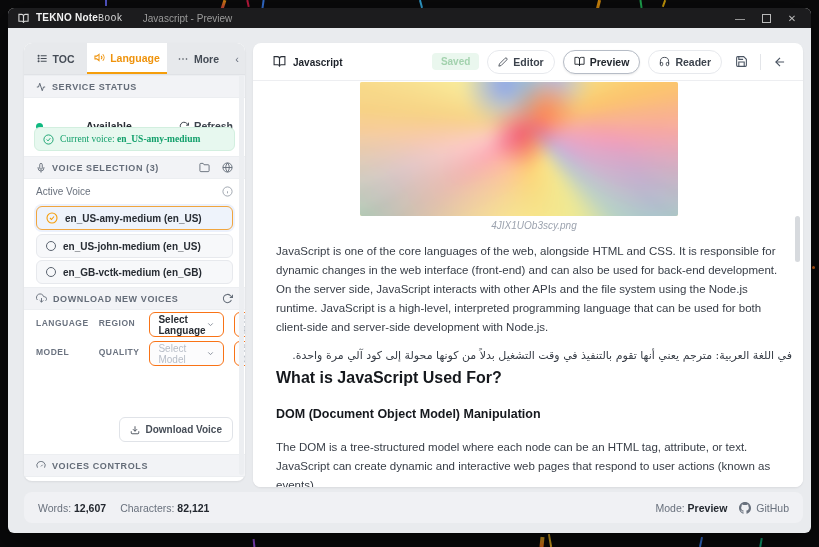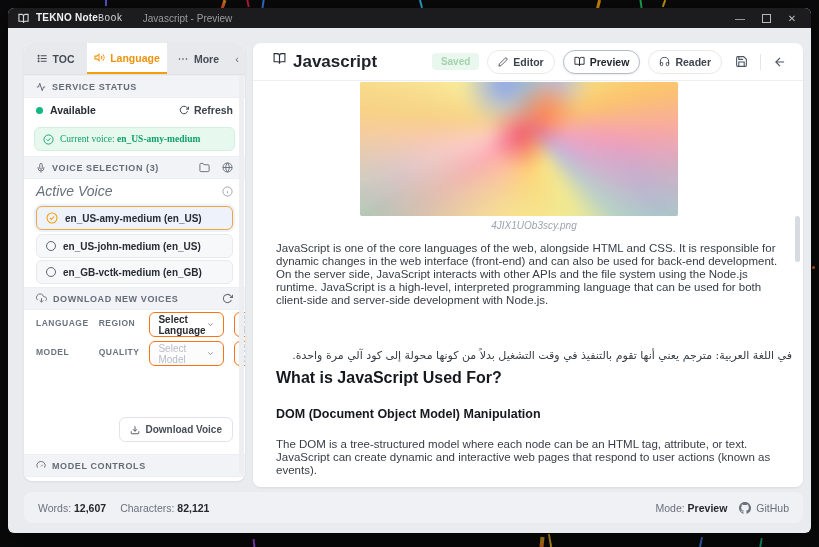--- a/index.html
+++ b/index.html
@@ -29,35 +29,35 @@
   .strip{height:21px;background:#f2f3f6;border-top:1px solid #eceef1;border-bottom:1px solid #eceef1;display:flex;align-items:center;gap:6px;padding:0 12px;font-size:9px;font-weight:bold;letter-spacing:.6px;color:#646c78;}
   .strip .spacer{flex:1;}
   .sb-abs{position:absolute;left:0;right:0;}
   .row-status{display:flex;align-items:center;padding:0 12px;height:26px;}
   .dot{width:7px;height:7px;border-radius:50%;background:#10b981;margin-right:7px;}
   .status-label{font-size:10.5px;font-weight:600;color:#272c33;flex:1;}
   .refresh-btn{display:flex;align-items:center;gap:5px;font-size:10.5px;font-weight:600;color:#3c434d;}
   .voicebanner{position:absolute;left:10px;right:10px;height:24px;background:#e7f8ef;border:1px solid #d2efdf;border-radius:6px;display:flex;align-items:center;gap:6px;padding:0 8px;box-sizing:border-box;font-size:9.5px;color:#12a06b;}
   .voicebanner b{font-weight:bold;}
   .avrow{display:flex;align-items:center;justify-content:space-between;padding:0 12px;height:20px;}
-  .avlabel{font-size:14px;color:#69717d;font-style:italic;}
+  .avlabel{font-size:10px;color:#69717d;}
   .vitem{position:absolute;left:12px;right:12px;height:24px;border-radius:6px;display:flex;align-items:center;gap:7px;padding:0 9px;box-sizing:border-box;background:#f7f8fa;border:1px solid #e7e9ed;font-size:10px;font-weight:600;color:#272c33;}
   .vitem.selected{background:#eef3fb;border:1.5px solid #f0a53e;box-shadow:0 0 0 2px rgba(147,180,240,.18);}
   .radio{width:10px;height:10px;border-radius:50%;border:1.5px solid #5b6470;box-sizing:border-box;flex:0 0 auto;}
   .dlform{position:absolute;left:12px;right:12px;display:grid;grid-template-columns:1fr 1fr 1fr 1fr;column-gap:10px;row-gap:4px;}
   .fldlabel{font-size:8.5px;font-weight:bold;letter-spacing:.5px;color:#6b7380;margin-top:6px;}
   .select{height:25px;border:1px solid #f97316;border-radius:6px;background:#fff;display:flex;align-items:center;justify-content:space-between;padding:0 8px;box-sizing:border-box;font-size:10px;font-weight:600;color:#272c33;}
   .select.muted{color:#b7bdc7;background:#fcfcfd;font-weight:normal;}
   .select .chev{color:#8a919c;display:flex;}
   .dlbtn{position:absolute;right:12px;height:23px;border:1px solid #e0e3e8;border-radius:6px;background:#fff;display:inline-flex;align-items:center;gap:6px;padding:0 10px;font-size:10px;font-weight:600;color:#474e58;}
   .sb-scroll{position:absolute;top:32px;bottom:6px;right:1px;width:5px;background:#eceef1;border-radius:3px;}
   
   .main{left:245px;top:35px;width:550px;height:444px;overflow:hidden;}
   .mainhead{height:37px;display:flex;align-items:center;padding:0 12px;border-bottom:1px solid #edeef1;gap:8px;}
-  .mtitle{display:flex;align-items:flex-start;gap:7px;font-size:17px;font-weight:bold;color:#1d222a;flex:1;padding-left:8px;}
+  .mtitle{display:flex;align-items:flex-end;gap:7px;font-size:10px;font-weight:bold;color:#1d222a;flex:1;padding-left:8px;}
   .savedbadge{background:#eaf7ee;color:#a3d2ae;font-size:10px;font-weight:600;border-radius:4px;padding:3px 9px;}
   .pill{display:inline-flex;align-items:center;gap:5px;height:22px;padding:0 10px;border-radius:12px;background:#fff;border:1px solid #e7e9ed;font-size:10.5px;font-weight:600;color:#3c434d;}
   .pill.active{border:1px solid #b6bcc6;box-shadow:0 1px 2px rgba(0,0,0,.08);color:#23282f;}
   .iconbtn{display:flex;align-items:center;justify-content:center;width:22px;height:22px;color:#4b5563;}
   .vdiv{width:1px;height:16px;background:#e3e5e9;}
   .content{position:relative;height:406px;background:#fff;overflow:hidden;}
   .hero{position:absolute;left:107px;top:1px;width:318px;height:134px;overflow:hidden;border-radius:2px;background:#f6e9a0;}
   .hero-art{position:absolute;inset:-22px;filter:blur(7px) saturate(1.2);
     background:
       repeating-conic-gradient(from 0deg at 52% 36%, rgba(255,255,255,0) 0deg 5deg, rgba(255,255,255,.22) 5deg 7deg),
@@ -67,21 +67,21 @@
       radial-gradient(circle at 60% 10%, rgba(162,170,236,.85) 0%, rgba(162,170,236,0) 14%),
       radial-gradient(ellipse at 50% 110%, rgba(252,243,158,.95) 0%, rgba(252,243,158,0) 55%),
       radial-gradient(ellipse at 0% 95%, rgba(152,210,172,.85) 0%, rgba(152,210,172,0) 42%),
       radial-gradient(ellipse at 100% 95%, rgba(162,214,186,.85) 0%, rgba(162,214,186,0) 42%),
       conic-gradient(from 150deg at 52% 36%,
         #f6df8a 0deg,#f3b765 25deg,#ef9a9f 55deg,#ec86b8 80deg,#f3c0d0 100deg,
         #f0cf8a 125deg,#f6e9a0 150deg,#e9edb0 175deg,#c9e6b2 200deg,#ade0c0 215deg,
         #d6e9a8 235deg,#f2df8e 260deg,#f3c272 285deg,#e89ab4 310deg,#c290d8 332deg,
         #93abe8 346deg,#f6df8a 360deg);}
   .caption{position:absolute;left:23px;width:516px;top:139px;text-align:center;font-size:10px;font-style:italic;color:#9ca3af;}
-  .para{position:absolute;left:23px;width:516px;font-size:11.5px;line-height:13px;color:#373d46;}
+  .para{position:absolute;left:23px;width:516px;font-size:11.5px;line-height:19px;color:#373d46;}
   .p1{top:161px;}
   .arabic{position:absolute;left:23px;width:516px;top:268px;direction:rtl;text-align:right;font-size:11px;color:#373d46;font-family:"DejaVu Sans","Liberation Sans",sans-serif;}
   .h2{position:absolute;left:23px;width:516px;top:288px;font-size:16px;font-weight:bold;color:#15181d;}
   .h3{position:absolute;left:23px;width:516px;top:326px;font-size:12.5px;font-weight:bold;color:#15181d;}
   .p2{top:357px;}
   .mscroll{position:absolute;right:3px;top:135px;width:5px;height:46px;border-radius:3px;background:#d7dade;}
   
   .footer{position:absolute;left:16px;top:484px;width:779px;height:31px;background:#f0f1f4;border-radius:8px;display:flex;align-items:center;padding:0 14px;box-sizing:border-box;font-size:10.5px;color:#69717d;}
   .footer b{color:#23282f;font-weight:bold;}
   .fgap{width:14px;}
@@ -171,21 +171,21 @@
       </div>
 
       <div class="strip sb-abs" style="top:32px;">
         <span>
             <svg width="10" height="10" viewBox="0 0 24 24" fill="none" stroke="currentColor" stroke-width="2.4">
               <polyline points="22 12 18 12 15 21 9 3 6 12 2 12"></polyline>
             </svg>
           </span>
         <span>SERVICE STATUS</span>
       </div>
-      <div class="row-status sb-abs" style="top:54px;">
+      <div class="row-status sb-abs" style="top:70px;gap:36px;">
         <span class="dot"></span>
         <span class="status-label">Available</span>
         <span class="refresh-btn">
           <span>
               <svg width="10" height="10" viewBox="0 0 24 24" fill="none" stroke="currentColor" stroke-width="2.4">
                 <polyline points="23 4 23 10 17 10"></polyline>
                 <path d="M20.49 15a9 9 0 1 1-2.12-9.36L23 10"></path>
               </svg>
             </span>
           <span>Refresh</span>
@@ -318,21 +318,21 @@
         <span>Download Voice</span>
       </div>
 
       <div class="strip sb-abs" style="top:411px;">
         <span>
             <svg width="10" height="10" viewBox="0 0 24 24" fill="none" stroke="currentColor" stroke-width="2.2">
               <path d="M20.5 16a10 10 0 1 0-17 0"></path>
               <line x1="12" y1="13" x2="16" y2="9"></line>
             </svg>
           </span>
-        <span>MODEL CONTROLS</span>
+        <span>VOICES CONTROLS</span>
       </div>
 
       <div class="sb-scroll" style="left:auto;"></div>
     </div>
 
     <div class="card main">
       <div class="mainhead">
         <span class="mtitle">
           <span style="color:#2a2f37;">
               <svg width="13" height="13" viewBox="0 0 24 24" fill="none" stroke="currentColor" stroke-width="2">

